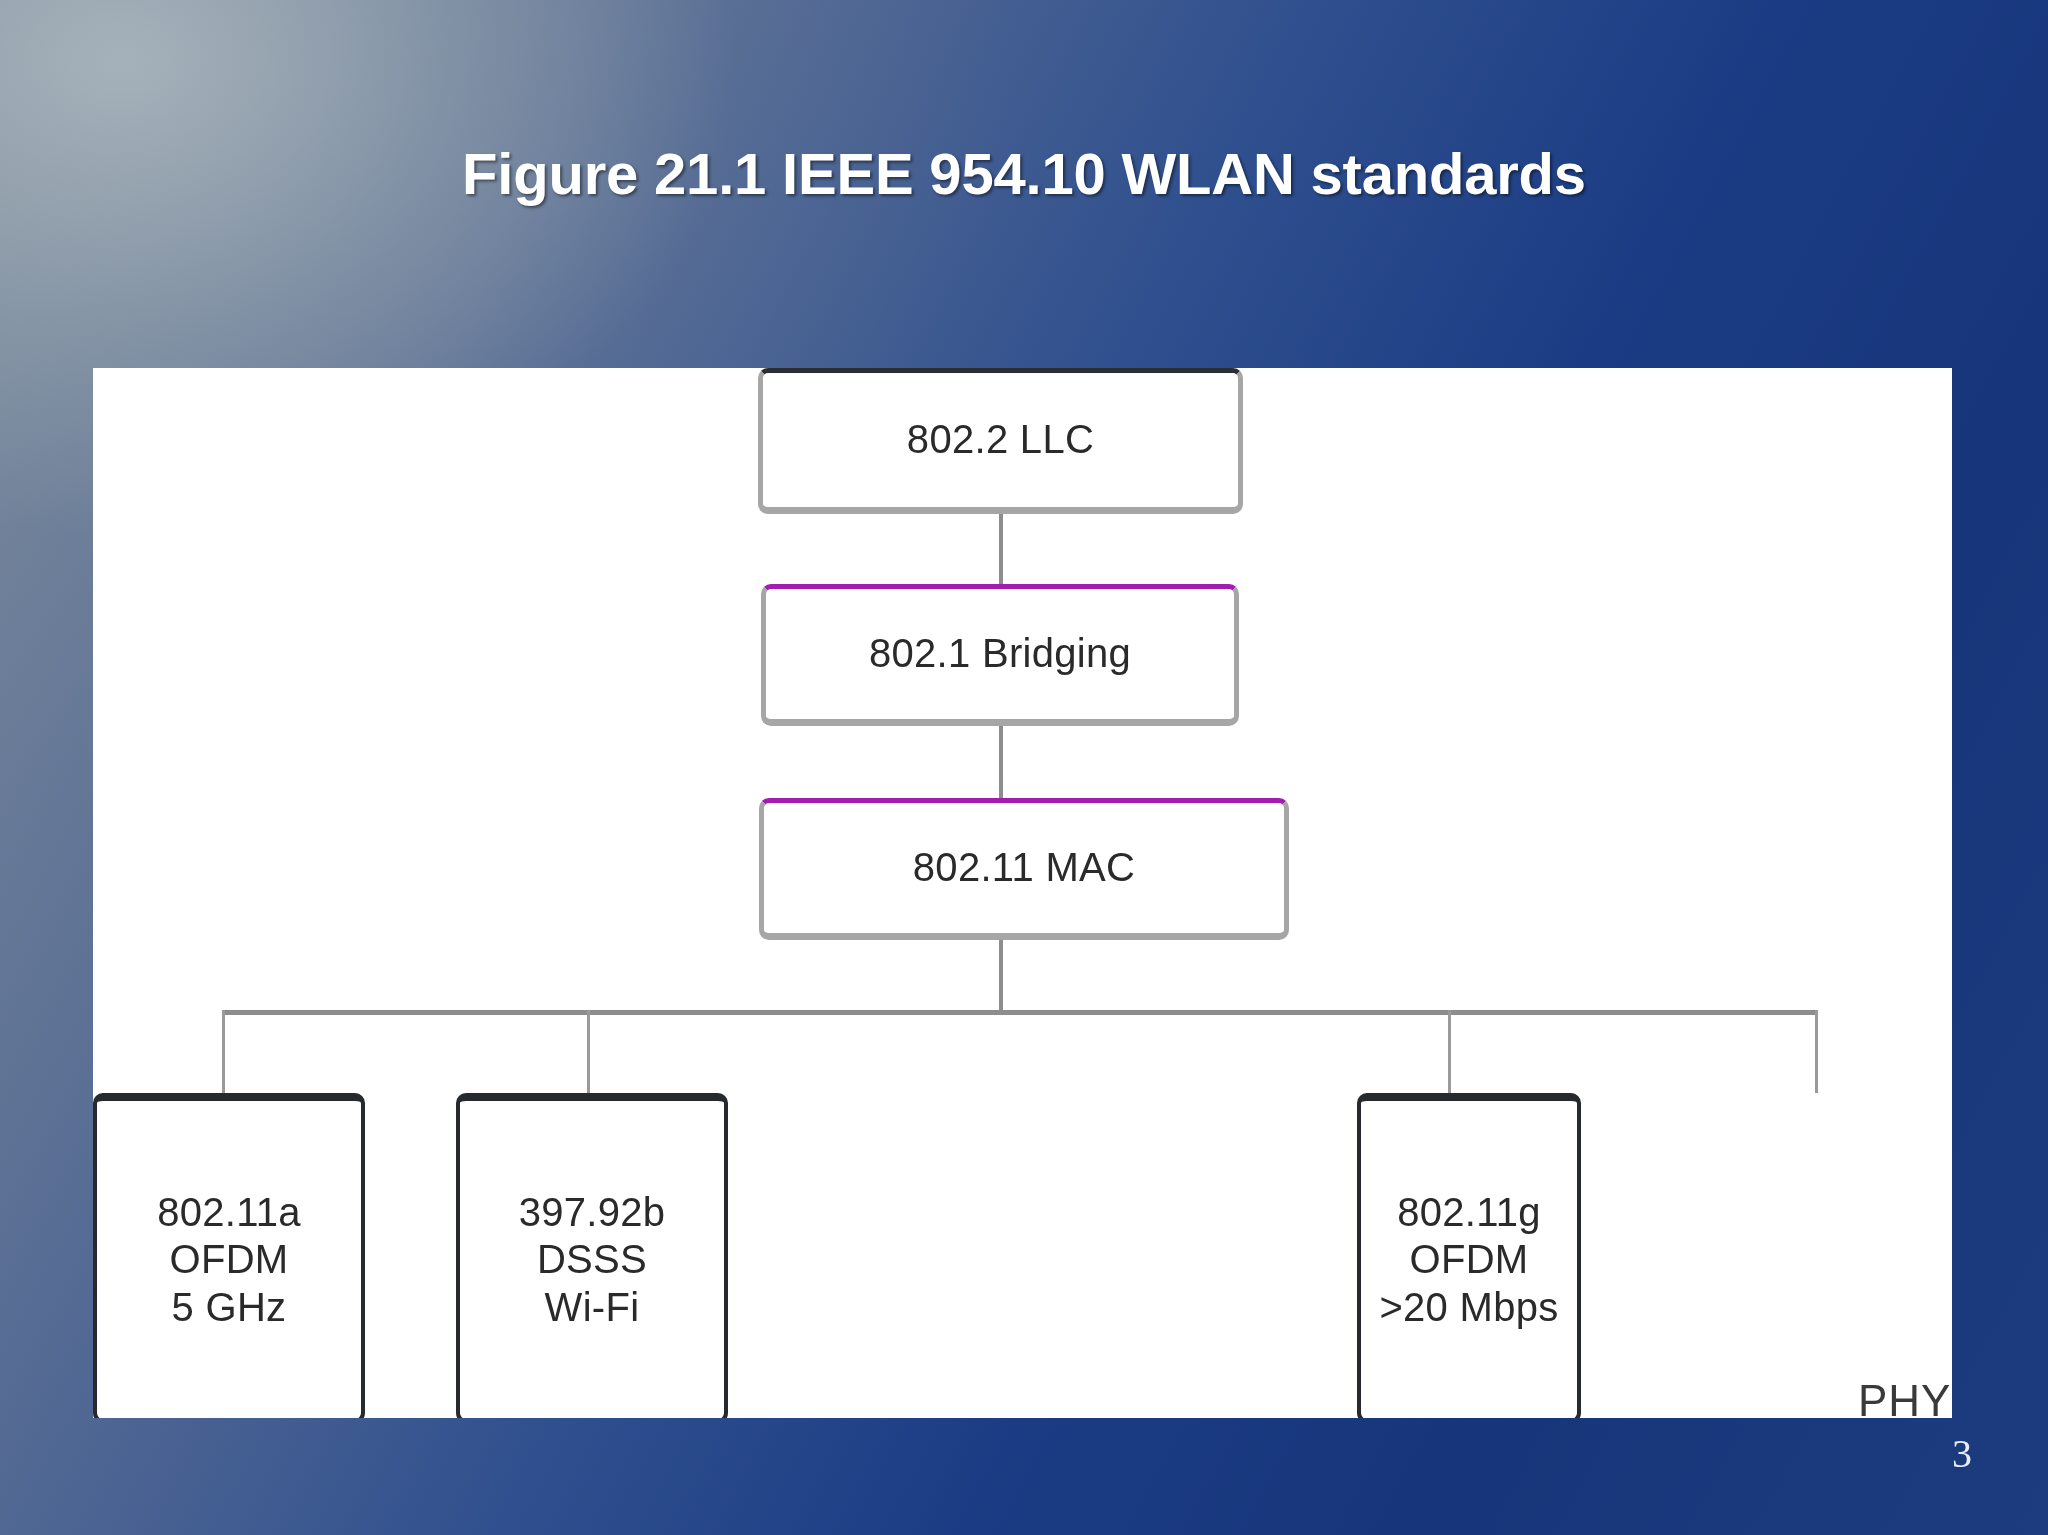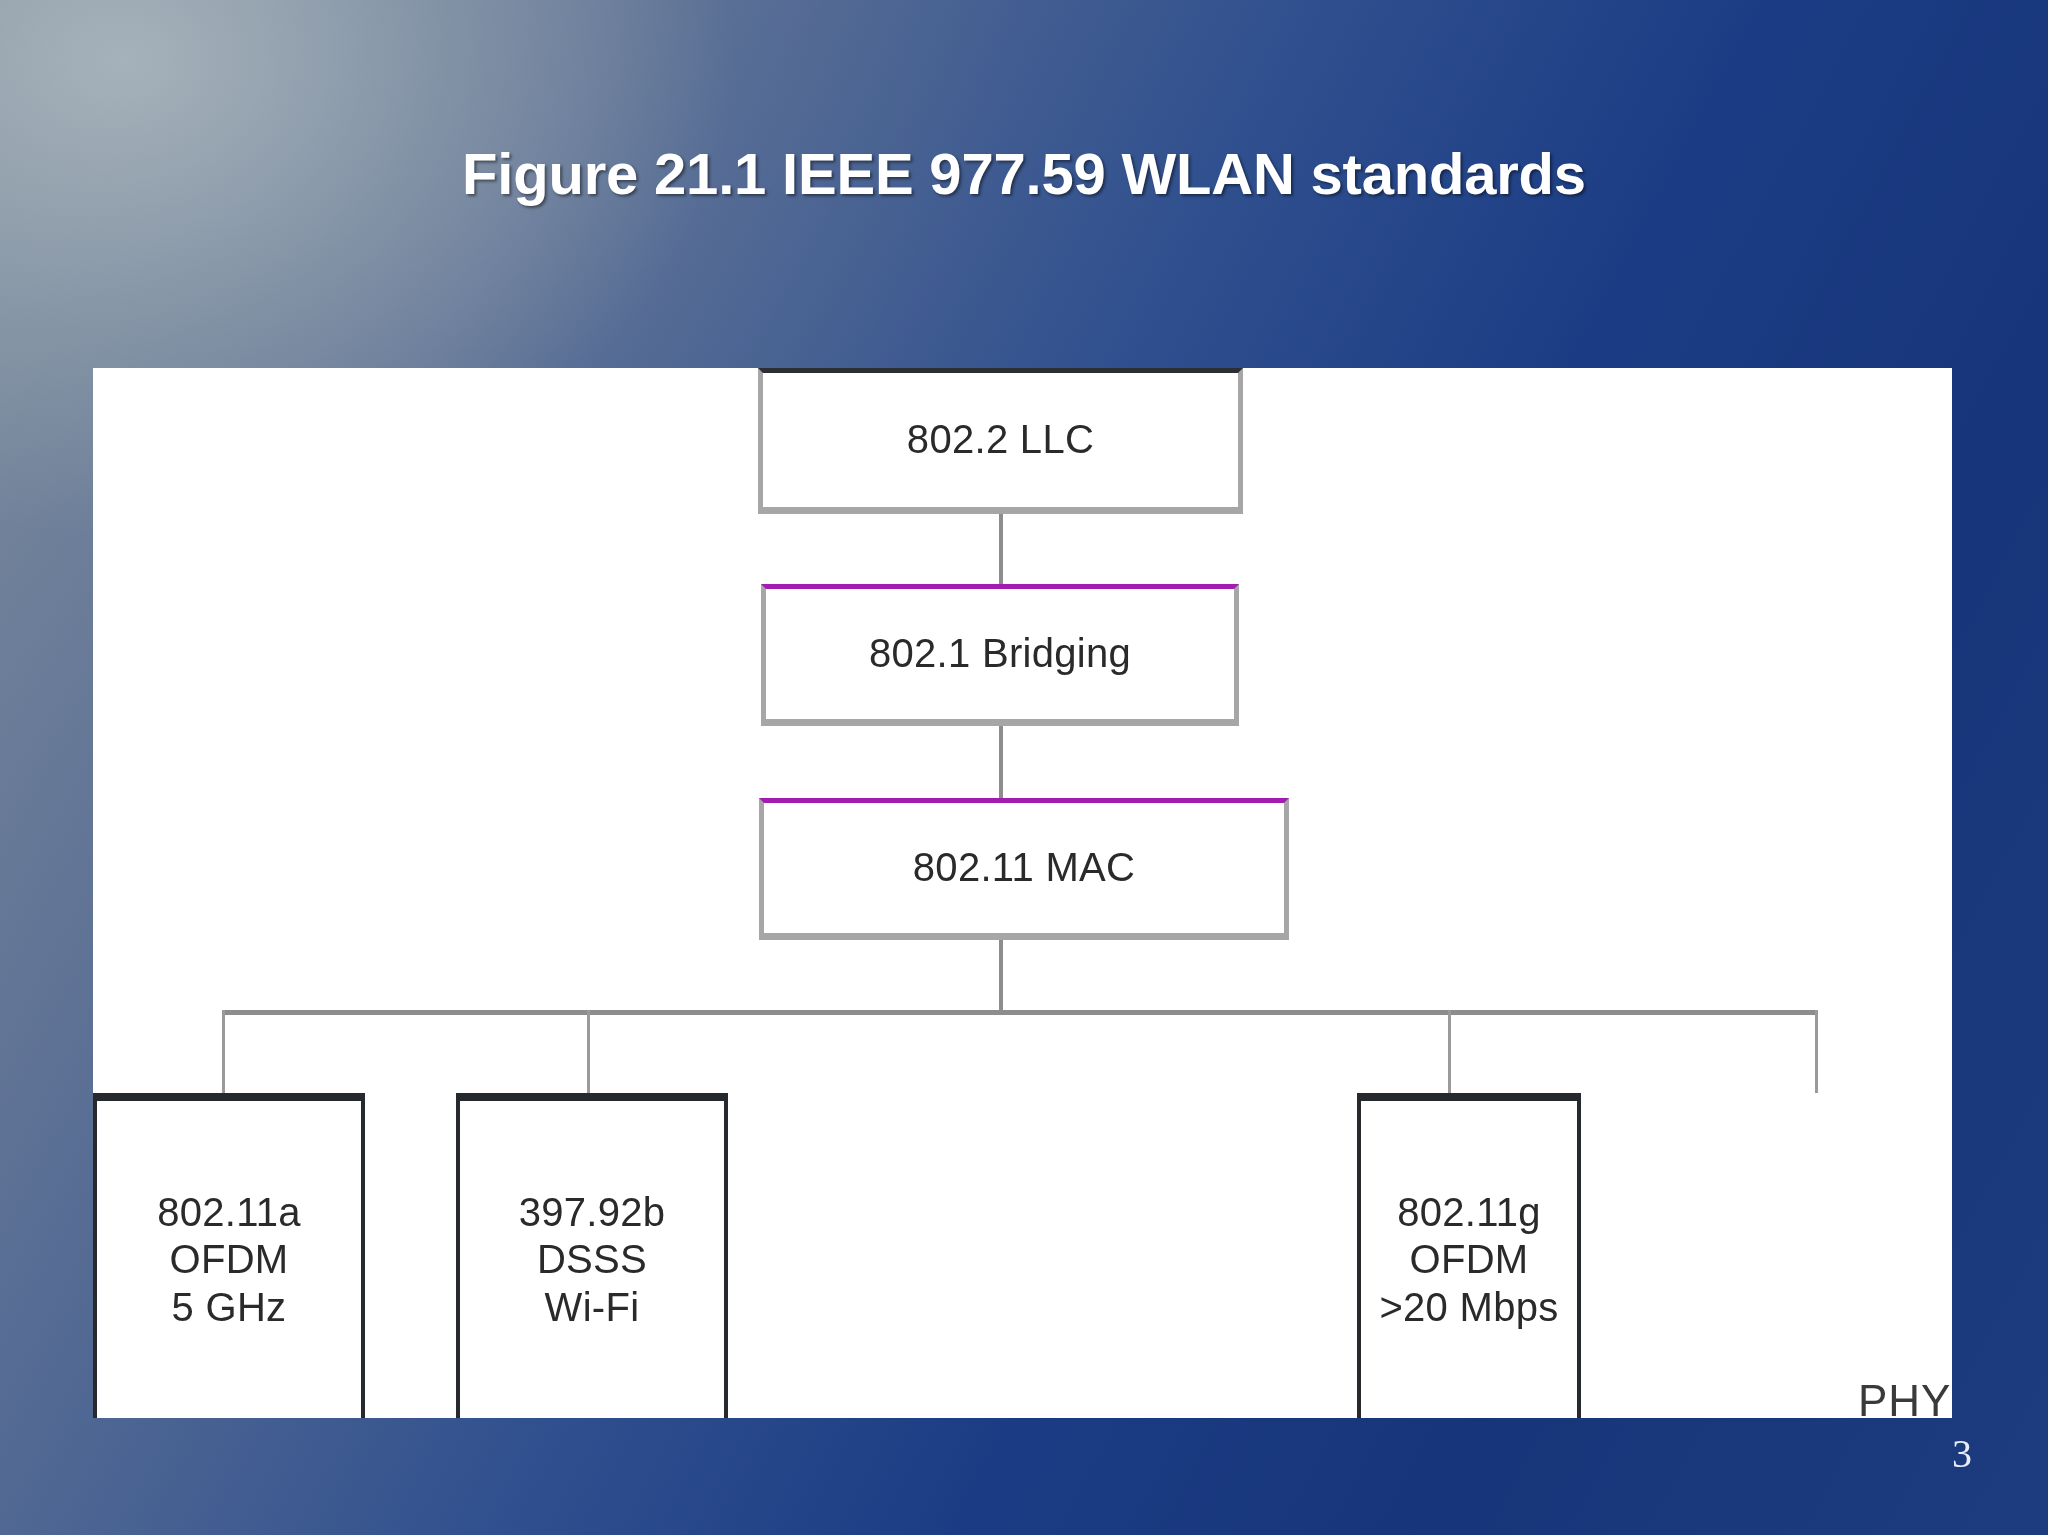--- a/index.html
+++ b/index.html
@@ -57,20 +57,21 @@
     background: #ffffff;
     display: flex;
     align-items: center;
     justify-content: center;
     color: #2a2a2a;
     font-size: 40px;
     line-height: 1.18;
     text-align: center;
     white-space: pre-line;
     letter-spacing: 0.3px;
+    border-radius: 10px;
   }
   
   .dbox.stack {
     border-top: 5px solid #2b2f33;
     border-left: 5px solid #a6a6a6;
     border-right: 5px solid #a6a6a6;
     border-bottom: 7px solid #a6a6a6;
   }
   .dbox.stack.flat {
     border-top: 5px solid #a21caf;
@@ -127,21 +128,21 @@
     color: #e8edf5;
     font-family: "Liberation Serif", serif;
     font-size: 40px;
   }
 </style>
 </head>
 <body>
 
 <div id="slide">
 
-  <div id="slide-title">Figure 21.1 IEEE 977.59 WLAN standards</div>
+  <div id="slide-title">Figure 21.1 IEEE 954.10 WLAN standards</div>
 
   <div id="figure-panel">
 
     <div class="dbox stack" style="left:665px; top:0px; width:485px; height:146px;">
       <span class="boxtext">802.2 LLC</span>
     </div>
 
     <div class="vline" style="left:906px; top:146px; height:70px;"></div>
 
     <div class="dbox stack flat" style="left:668px; top:216px; width:478px; height:142px;">

